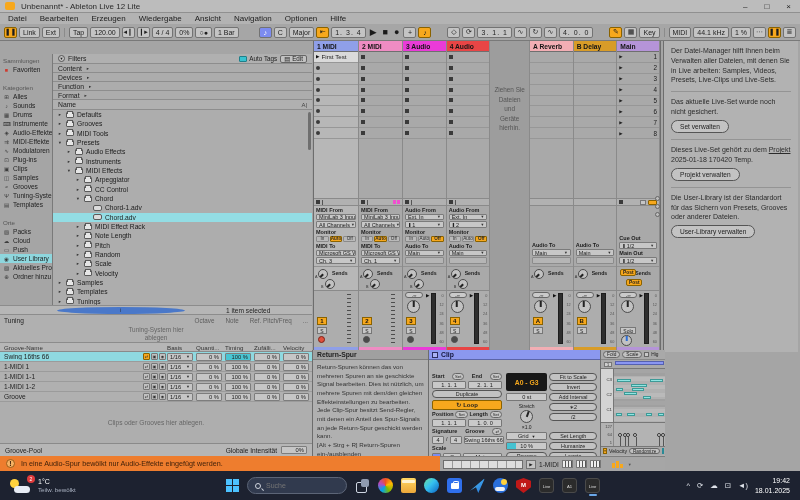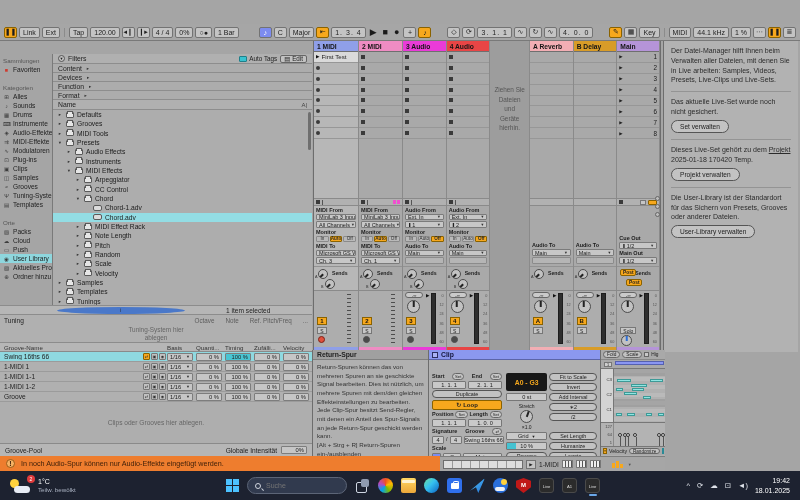--- a/index.html
+++ b/index.html
@@ -232,21 +232,40 @@
 .i-active:after{content:"";position:absolute;left:3px;bottom:-4px;width:8px;height:2px;border-radius:1px;background:#6aa7e8}
 #tray{margin-left:auto;display:flex;align-items:center;gap:7px}
 .trayg{font-size:7.5px;color:#dfe3ea}
 .clock{text-align:right;font-size:7px;line-height:1.35;color:#fff}
 </style>
 </head>
 <body>
 
 <div id="screen">
 
-
+  <div id="titlebar" class="abs">
+    <span class="app-ico"></span>
+    <span>Unbenannt* - Ableton Live 12 Lite</span>
+    <span class="wctrls">
+      <span>–</span>
+      <span>□</span>
+      <span>×</span>
+    </span>
+  </div>
+
+  <div id="menubar" class="abs">
+      <span>Datei</span>
+      <span>Bearbeiten</span>
+      <span>Erzeugen</span>
+      <span>Wiedergabe</span>
+      <span>Ansicht</span>
+      <span>Navigation</span>
+      <span>Optionen</span>
+      <span>Hilfe</span>
+    </div>
 
   <div id="transport" class="abs">
     <span class="tbox tico or">❚❚</span>
     <span class="tbox">Link</span>
     <span class="tbox">Ext</span>
     <span class="tsep"></span>
     <span class="tbox">Tap</span>
     <span class="tbox">120.00</span>
     <span class="tbox tico">◂❙</span>
     <span class="tbox tico">❙▸</span>
@@ -1395,21 +1414,21 @@
     <div class="vbar">
       <span class="obox">≡</span>
       <span class="vtext">Velocity</span>
       <span class="rndpill">Randomize</span>
       <span class="cybox"></span>
     </div>
   </div>
 
   <div id="warning" class="abs">
     <span class="wicon">!</span>
-    <span>In noch Audio-Spur können nur Audio-Effekte eingefügt werden.</span>
+    <span>In eine Audio-Spur bewölkt nur Audio-Effekte eingefügt werden.</span>
   </div>
   <div id="footer-strip" class="abs">
     <span class="miniov"></span>
     <span class="fplay">▶</span>
     <span class="fcname">1-MIDI</span>
     <span class="pico"></span>
     <span class="pico"></span>
     <span class="pico"></span>
     <span class="fmet">
         <b style="height:5px"></b>

